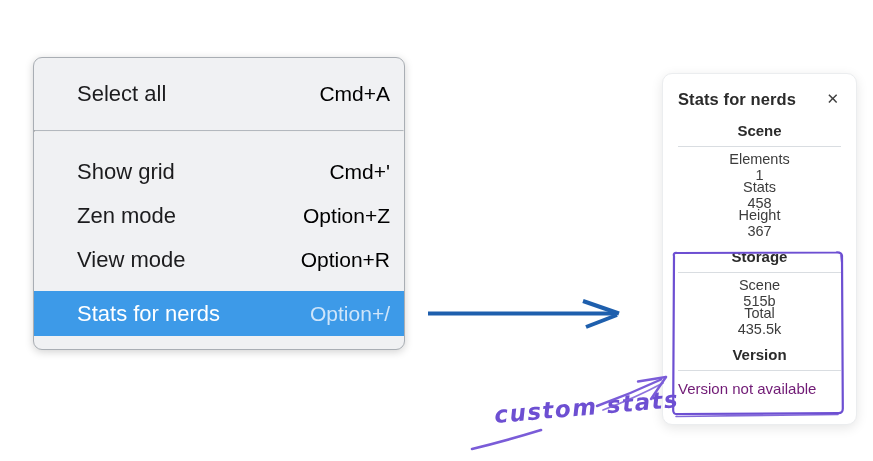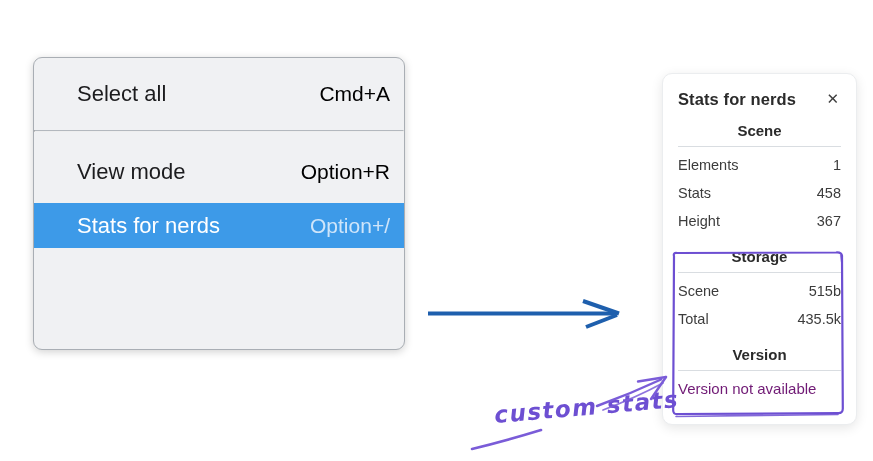--- a/index.html
+++ b/index.html
@@ -103,20 +103,21 @@
     border-top: 1px solid #d9dde1;
     margin: 0 0 4px 0;
   }
   .stat-row {
     display: flex;
     justify-content: space-between;
     align-items: center;
     height: 28px;
     font-size: 14.5px;
     color: #3c3c3c;
+    flex-direction: column;
   }
   .stat-note {
     font-size: 15px;
     color: #701a75;
     padding-top: 5px;
   }
 
   
   .annotation-text {
     position: absolute;
@@ -148,20 +149,28 @@
   <div class="context-menu">
     <div class="menu-group-1">
       <div class="menu-item" style="flex:1">
         <span>Select all</span>
         <span class="shortcut">Cmd+A</span>
       </div>
     </div>
     <hr class="menu-divider">
     <div class="menu-group-2">
       <div class="menu-item">
+        <span>Show grid</span>
+        <span class="shortcut">Cmd+'</span>
+      </div>
+      <div class="menu-item">
+        <span>Zen mode</span>
+        <span class="shortcut">Option+Z</span>
+      </div>
+      <div class="menu-item">
         <span>View mode</span>
         <span class="shortcut">Option+R</span>
       </div>
       <div class="menu-item highlighted">
         <span>Stats for nerds</span>
         <span class="shortcut">Option+/</span>
       </div>
     </div>
   </div>
 

